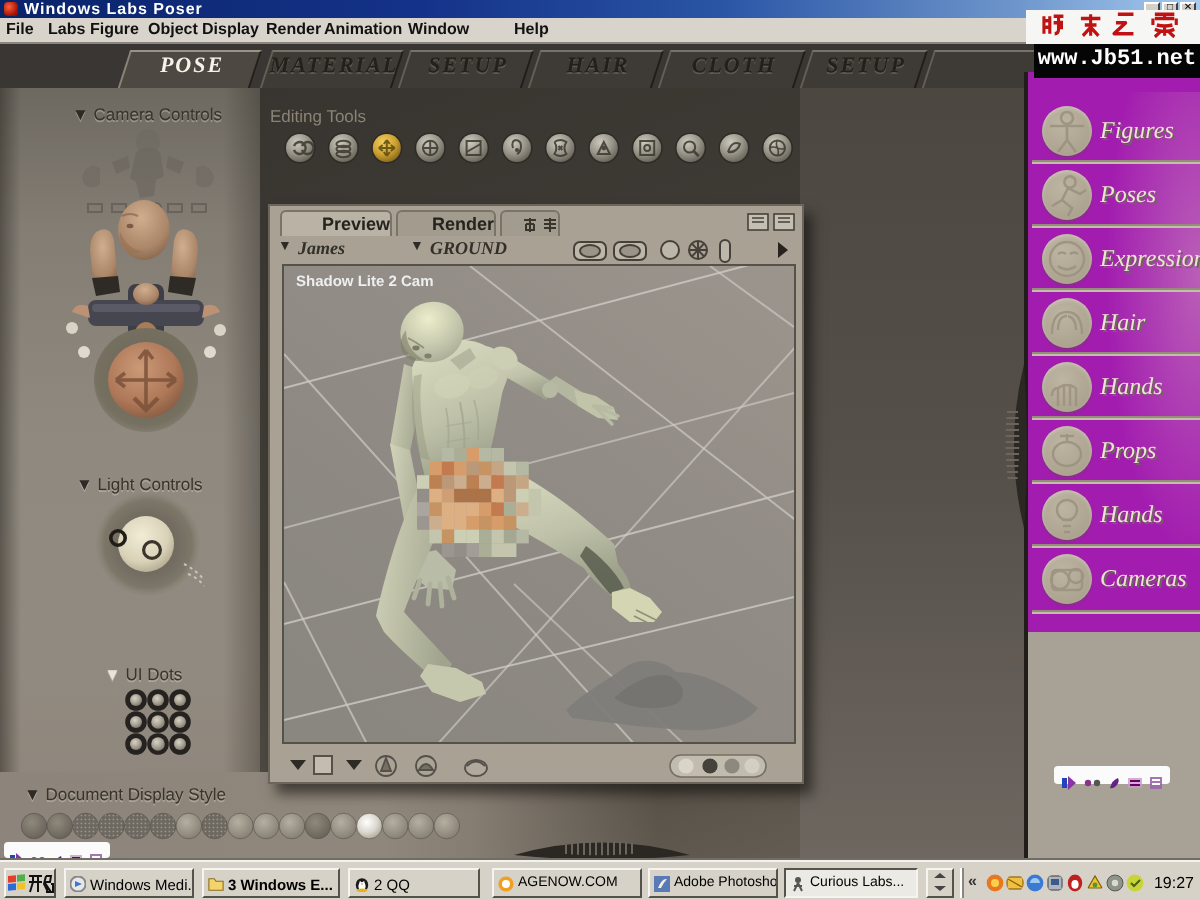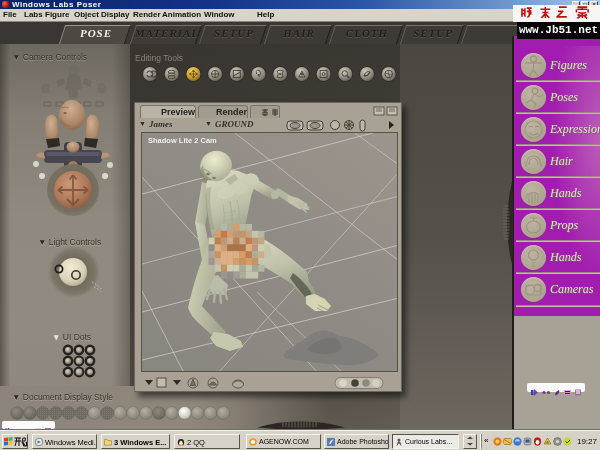--- a/index.html
+++ b/index.html
@@ -201,21 +201,21 @@
           <circle r="7.8" fill="#2f2c27"></circle>
           <circle r="7" fill="url(#tbtn)"></circle>
           <g opacity="0.85">
             <circle r="3.8" fill="none" stroke="#3a372f"></circle>
             <path d="M0,-3.8 C-2,-1 2,1 0,3.8 M-3.8,0 C-1,-2 1,2 3.8,0" stroke="#3a372f" fill="none" stroke-width="0.8"></path>
           </g>
         </g>
       </g>
   </svg>
 
-  <div class="hdr abs" style="left:12px; top:52px;"><span class="tri">▼</span> Camera Controls</div>
+  <div class="hdr abs" style="left:36px; top:52px;"><span class="tri">▼</span> Camera Controls</div>
   <svg class="abs" style="left:20px; top:62px;" width="110" height="160" viewBox="0 0 110 160">
     <defs>
       <radialGradient id="flesh" cx="0.45" cy="0.3" r="0.85">
         <stop offset="0" stop-color="#cfae8e"></stop>
           <stop offset="0.6" stop-color="#ab8668"></stop>
           <stop offset="1" stop-color="#755742"></stop>
       </radialGradient>
       <radialGradient id="ball" cx="0.42" cy="0.35" r="0.85">
         <stop offset="0" stop-color="#cc9a77"></stop>
           <stop offset="0.55" stop-color="#ad7758"></stop>

